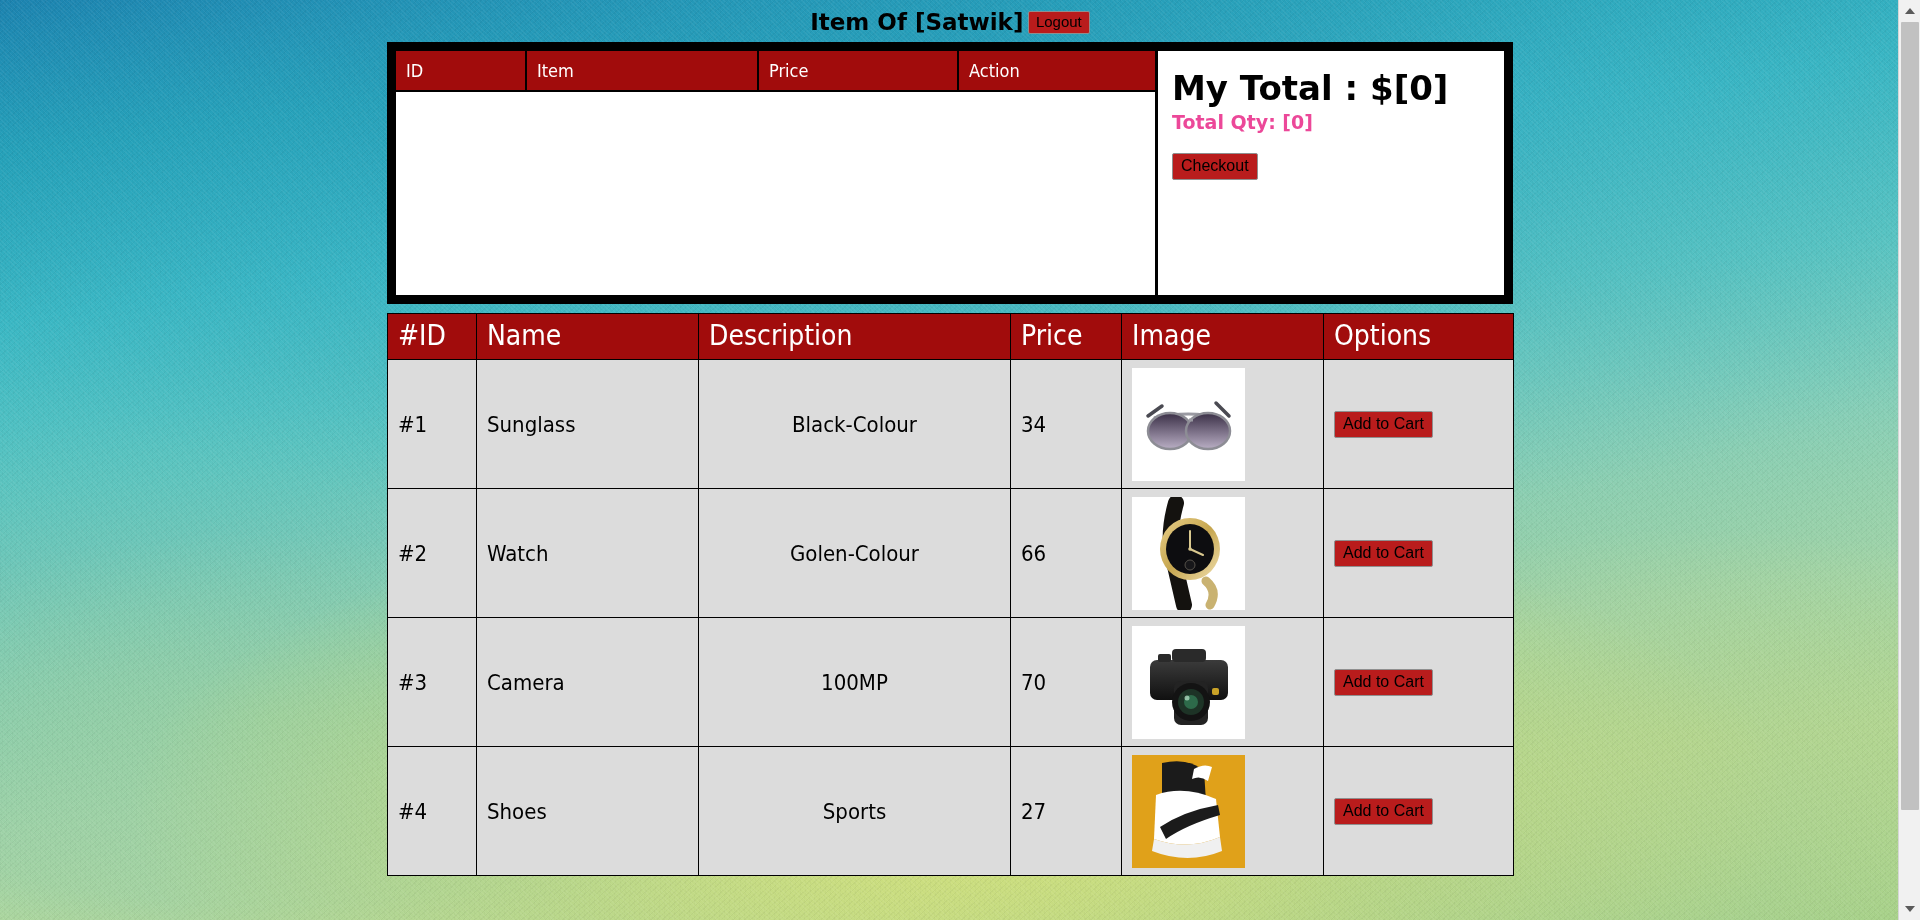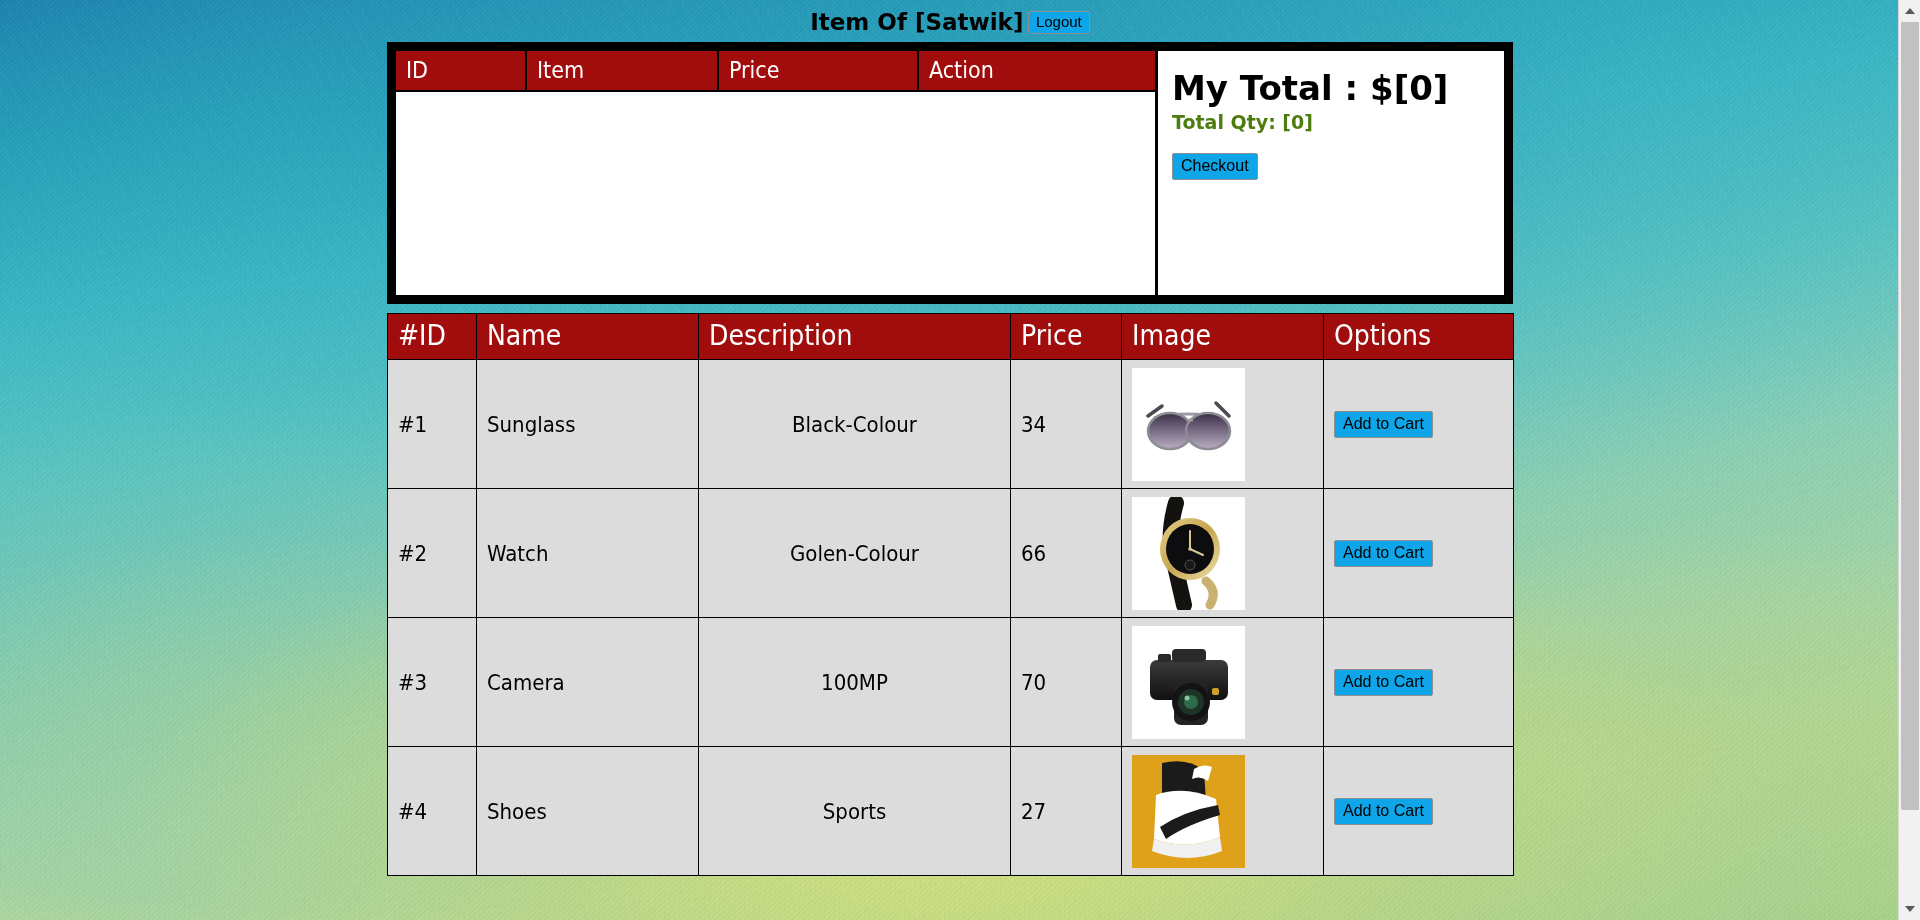--- a/index.html
+++ b/index.html
@@ -70,21 +70,21 @@
     font-family: "DejaVu Sans", sans-serif;
     font-weight: bold;
     font-size: 23px;
     color: #000000;
     vertical-align: middle;
   }
   .btn {
     font-family: "Liberation Sans", sans-serif;
     font-size: 16px;
     color: #000000;
-    background: #0ea5e9;
+    background: #b91c1c;
     border: 1px solid #8f8f8f;
     border-radius: 2px;
     padding: 2px 8px 3px 8px;
     cursor: pointer;
     line-height: 1.2;
     vertical-align: middle;
   }
   .btn.small { font-size: 15px; padding: 1px 7px 2px 7px; }
 
   
@@ -99,21 +99,21 @@
   table.cart-table {
     width: 100%;
     border-collapse: collapse;
     table-layout: fixed;
   }
   table.cart-table th {
     background: #a10c0c;
     color: #ffffff;
     font-family: "DejaVu Sans Condensed", "Liberation Sans Narrow", "Liberation Sans", sans-serif;
     font-weight: normal;
-    font-size: 23px;
+    font-size: 18px;
     text-align: left;
     padding: 6px 16px 7px 10px;
     border-right: 2px solid #000000;
     border-bottom: 2px solid #000000;
     height: 40px;
   }
   table.cart-table th:last-child { border-right: none; }
   .cart-divider { width: 3px; background: #000000; }
   .total-panel {
     flex: 1;
@@ -125,21 +125,21 @@
     font-weight: bold;
     font-size: 34px;
     color: #000;
     line-height: 1.05;
     letter-spacing: 0px;
   }
   .total-qty {
     font-family: "DejaVu Sans", sans-serif;
     font-weight: bold;
     font-size: 19px;
-    color: #4d7c0f;
+    color: #ec4899;
     margin-top: 4px;
     line-height: 1.2;
   }
   .checkout-wrap { margin-top: 20px; }
 
   
   table.product-table {
     width: 100%;
     border-collapse: collapse;
     table-layout: fixed;
@@ -181,21 +181,21 @@
 
   
   .c-id   { width: 89px; }
   .c-name { width: 222px; }
   .c-desc { width: 312px; text-align: center; }
   .c-price{ width: 111px; }
   .c-img  { width: 202px; }
   .c-opt  { width: 190px; }
 
   
-  .cc-id{width:130px;} .cc-item{width:192px;} .cc-price{width:200px;} .cc-action{width:auto;margin-top:22px;}
+  .cc-id{width:130px;} .cc-item{width:232px;} .cc-price{width:200px;} .cc-action{width:auto;margin-top:22px;}
 
   
   .scrollbar {
     position: absolute;
     top: 0; right: 0;
     width: 22px; height: 920px;
     background: #f1f1f1;
     border-left: 1px solid #d6d6d6;
   }
   .sb-arrow {

